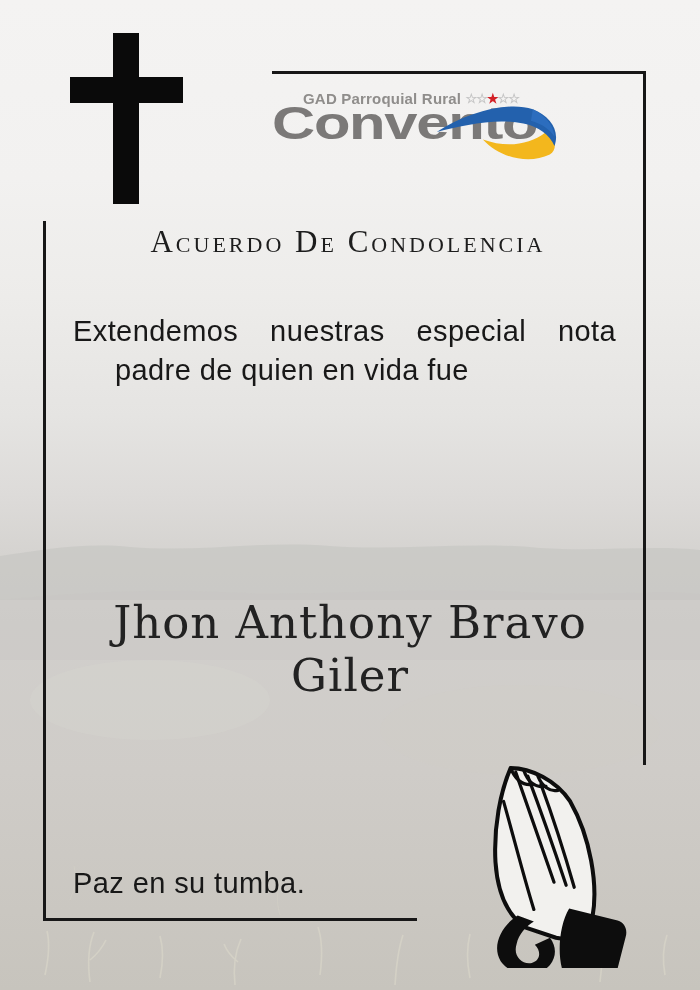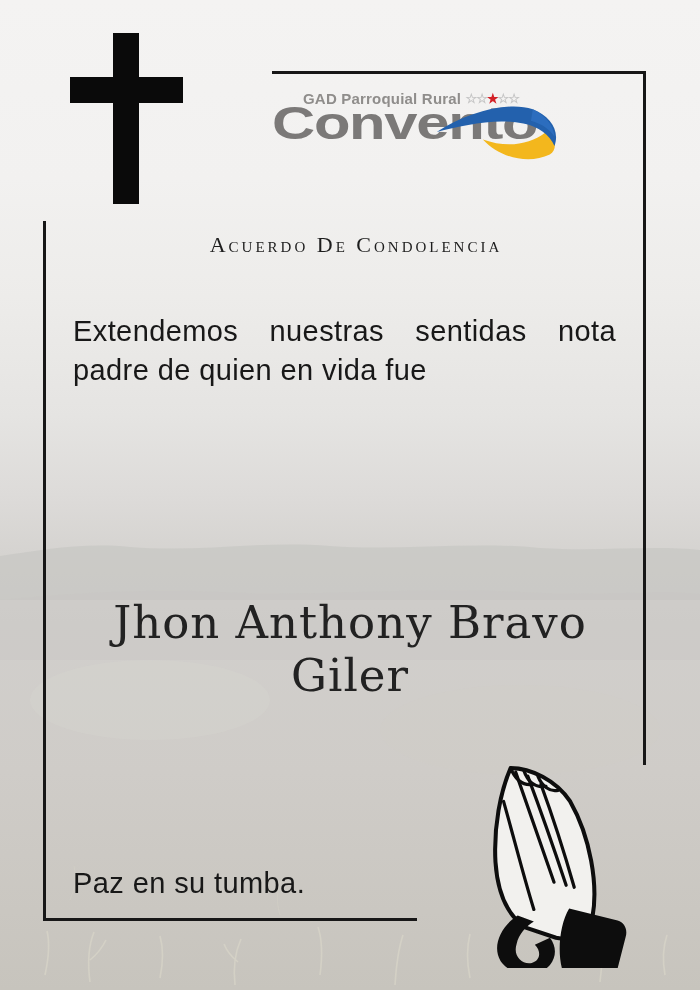--- a/index.html
+++ b/index.html
@@ -27,31 +27,31 @@
   .logo-top{position:absolute;left:31px;top:0;white-space:nowrap;
     font-size:15px;font-weight:bold;color:#8f8d8b;letter-spacing:0.2px;}
   .logo-top .stars{font-size:13px;letter-spacing:-1px;vertical-align:1px;}
   .logo-top .star-gray{color:#c6c6c6;}
   .logo-top .star-red{color:#d32127;}
   .logo-name{position:absolute;left:0;top:10px;
     font-size:46px;font-weight:bold;color:#7b7978;letter-spacing:-1px;
     transform:scaleX(1.3);transform-origin:left top;line-height:1;}
   .swoosh{position:absolute;left:156px;top:8px;width:138px;height:66px;}
   
-  .title{position:absolute;left:44px;top:220px;width:600px;margin:12px;z-index:2;
+  .title{position:absolute;left:44px;top:220px;width:600px;margin:4px;z-index:2;
     text-align:center;font-family:"Liberation Serif",serif;font-weight:normal;
-    font-variant:small-caps;font-size:22px;letter-spacing:3px;color:#1d1d1d;}
+    font-variant:small-caps;font-size:31px;letter-spacing:3px;color:#1d1d1d;}
   
   .para{position:absolute;left:73px;width:543px;z-index:2;color:#181818;
     font-size:29px;line-height:39px;letter-spacing:0.4px;font-weight:400;}
   .p1{top:312px;}
   .p2{top:680px;}
   .p3{top:864px;}
   .jline{text-align:justify;text-align-last:justify;}
-  .jline.last{text-align-last:left;}
+  .jline.last{text-align-last:left;margin-left:42px;}
   
   .deceased{position:absolute;left:50px;top:596px;width:600px;z-index:2;
     text-align:center;font-family:"DejaVu Serif",serif;
     font-size:45px;letter-spacing:1px;color:#222;}
   
   .hands{position:absolute;left:455px;top:756px;width:192px;height:212px;z-index:3;}
 </style>
 </head>
 <body>
 
@@ -99,21 +99,21 @@
     <svg class="swoosh" viewBox="0 0 140 70">
       <path d="M55,44 C80,53 104,50 122,36 C132,42 135,54 126,60 C103,71 72,63 55,44 Z" fill="#f3b71d"></path>
       <path d="M6,36 C38,15 82,3 108,12 C126,19 137,34 131,51 C126,39 114,30 98,27 C68,21 34,29 6,36 Z" fill="#2361ad"></path>
       <path d="M108,12 C120,18 130,28 131,41 C126,33 117,27 106,24 Z" fill="#2e70c2" opacity="0.8"></path>
     </svg>
   </div>
 
   <h1 class="title">Acuerdo De Condolencia</h1>
 
   <div class="para p1">
-    <div class="jline">Extendemos nuestras sentidas nota</div>
+    <div class="jline">Extendemos nuestras especial nota</div>
     <div class="jline last">padre de quien en vida fue</div>
   </div>
 
   <div class="deceased">Jhon Anthony Bravo Giler</div>
 
 
   <div class="para p3">Paz en su tumba.</div>
 
   <svg class="hands" viewBox="0 0 190 210">
 

